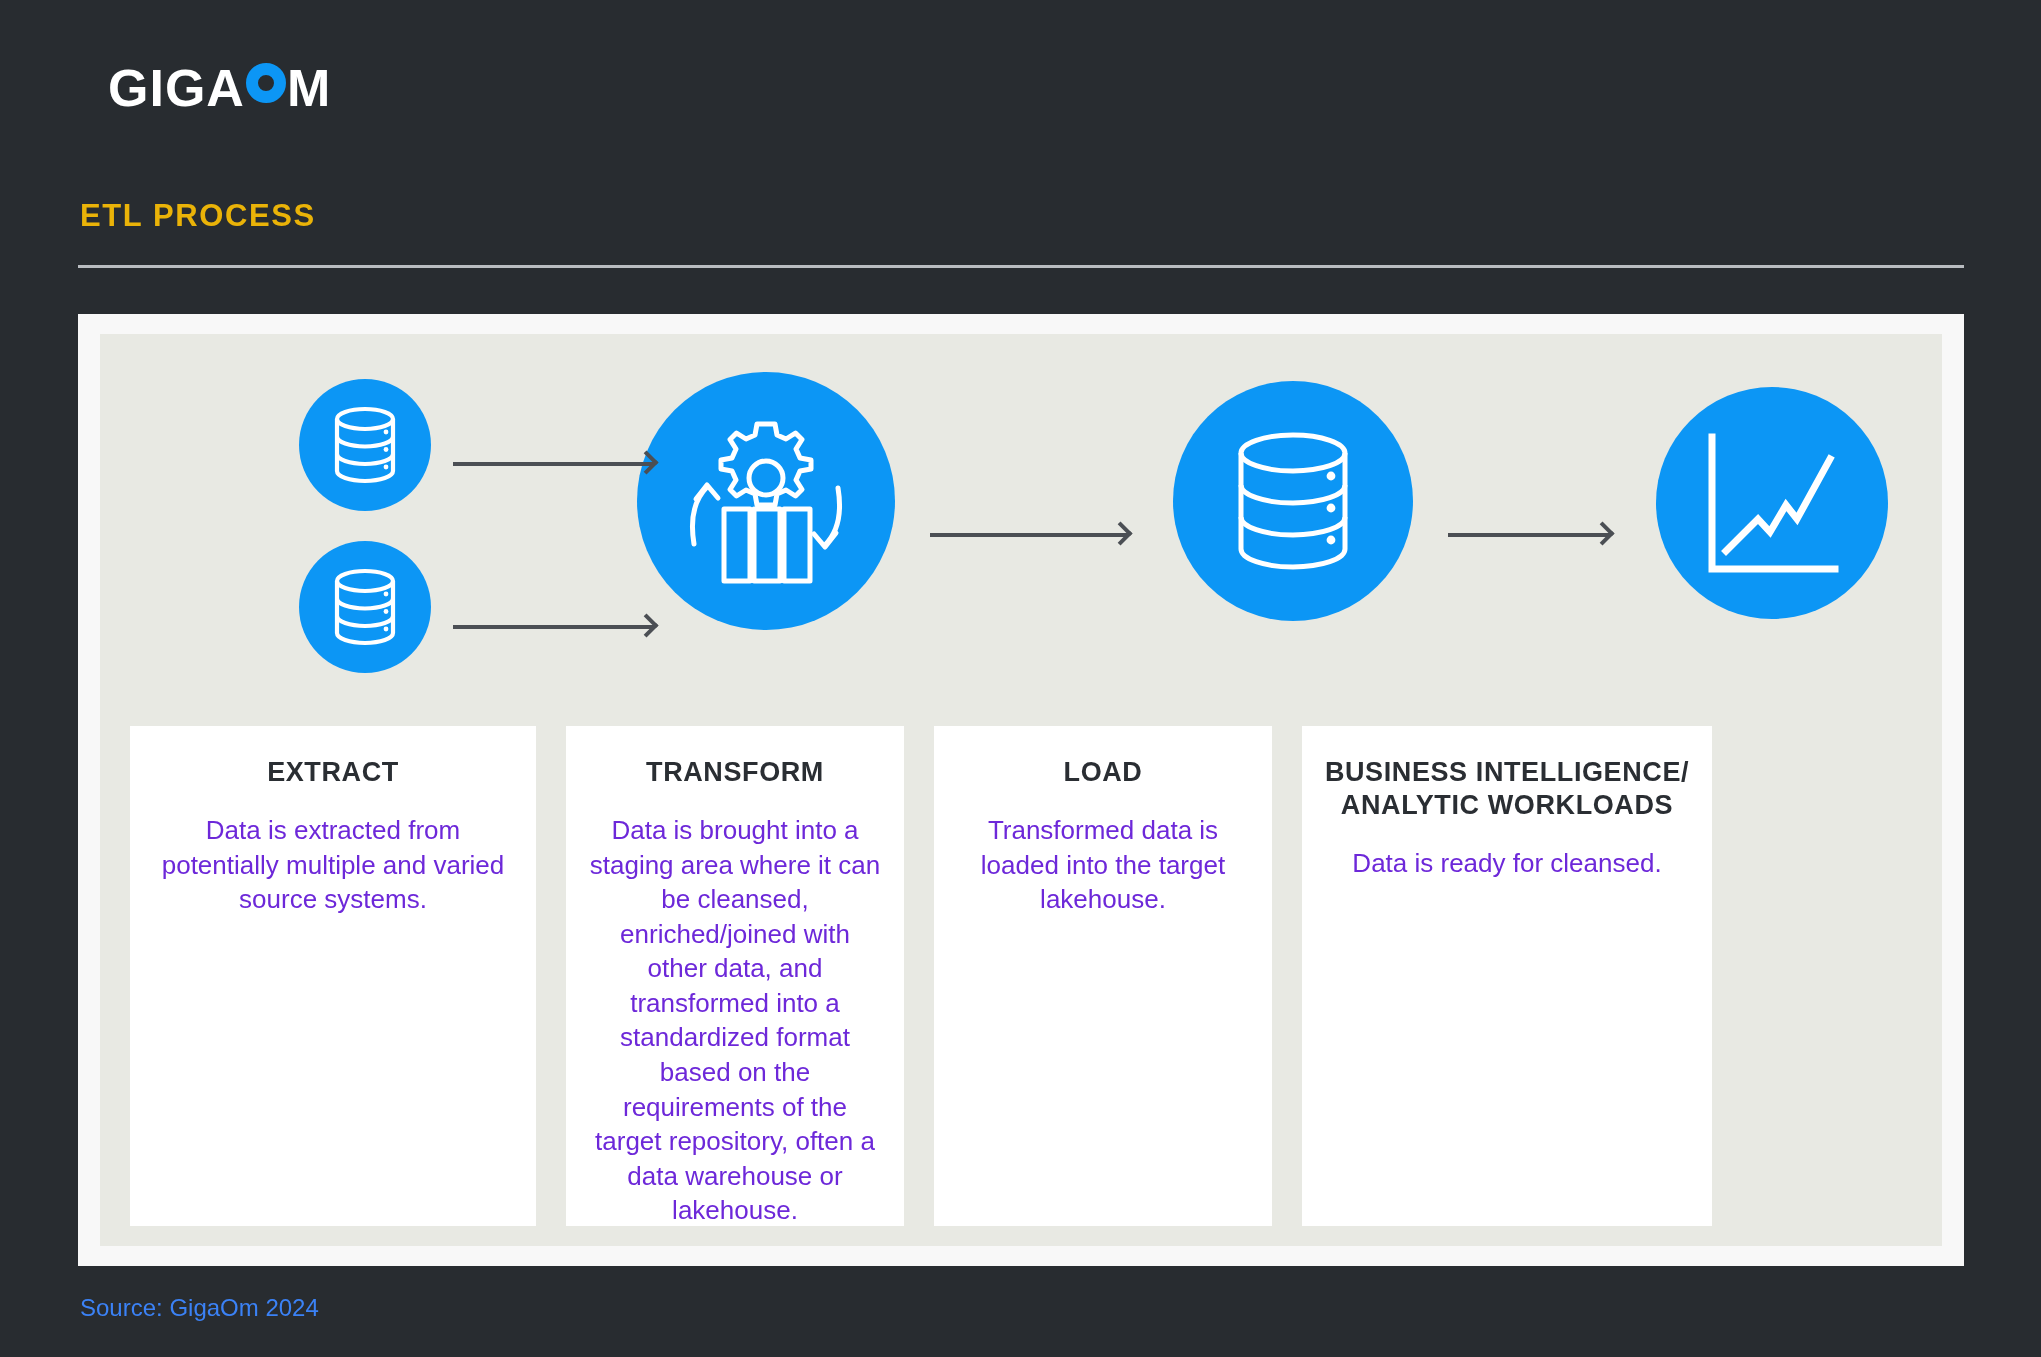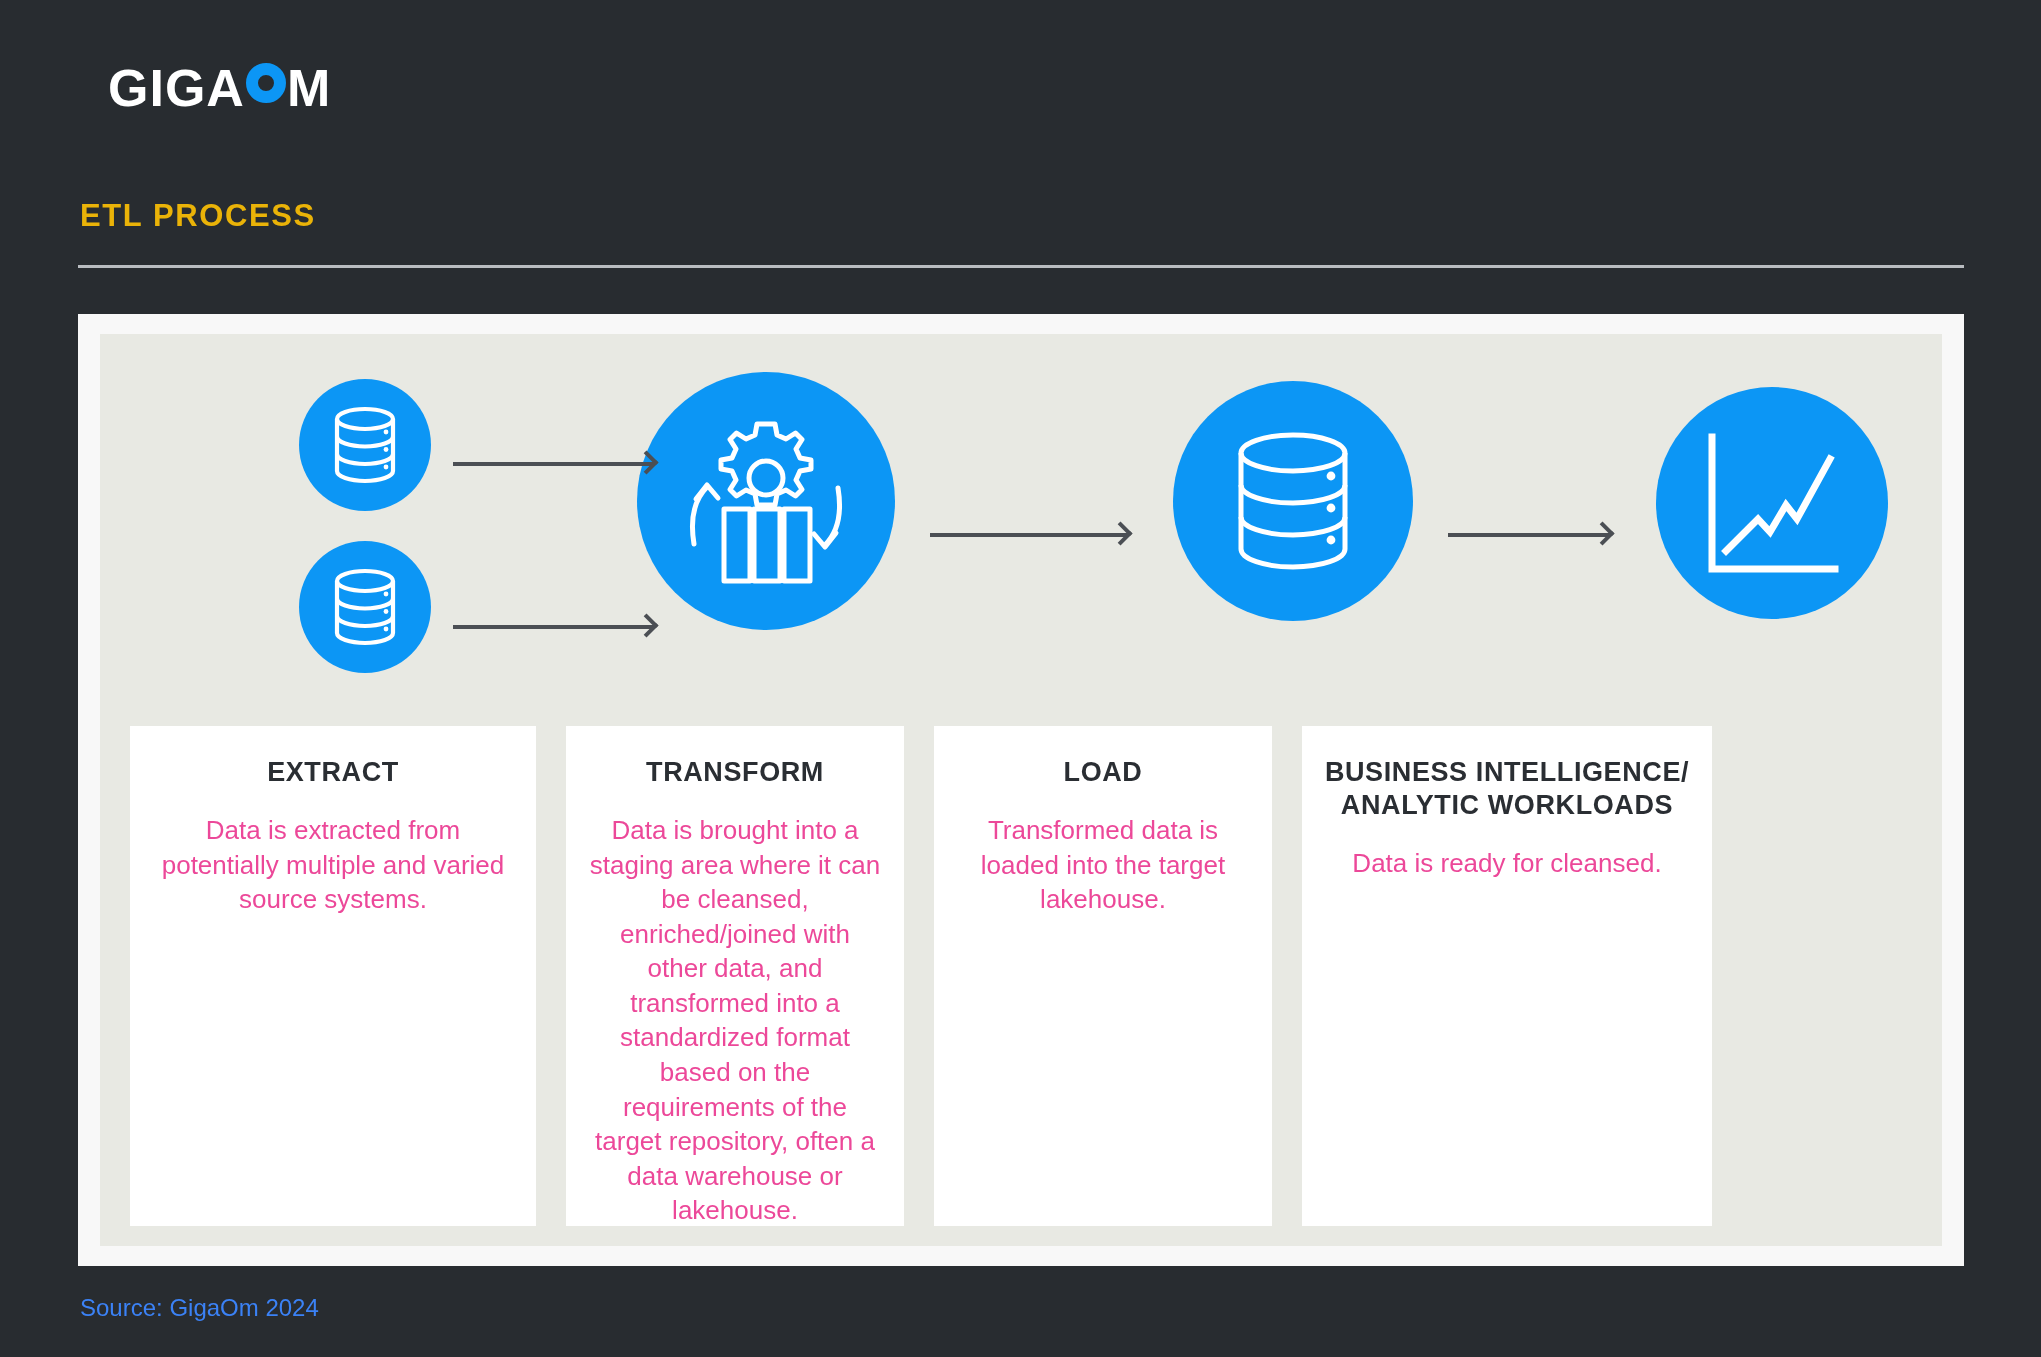--- a/index.html
+++ b/index.html
@@ -84,21 +84,21 @@
   .cards { position: absolute; left: 0; top: 392px; width: 100%; height: 500px; }
   .card {
     position: absolute; top: 0; width: 340px; height: 500px;
     background: #ffffff; padding: 30px 22px 8px 22px; text-align: center;
   }
   .card-title {
     font-size: 27px; font-weight: 700; color: #2a2e33;
     letter-spacing: 0.6px; line-height: 1.22; margin-bottom: 24px;
   }
   .card-body {
-    font-size: 26px; color: #ec4899; line-height: 1.33; font-weight: 400;
+    font-size: 26px; color: #6d28d9; line-height: 1.33; font-weight: 400;
   }
 
   
   .source {
     position: absolute; left: 80px; top: 1294px;
     font-size: 24px; color: #3b82f6; font-weight: 400;
   }
 
   svg { display: block; }
 </style>

